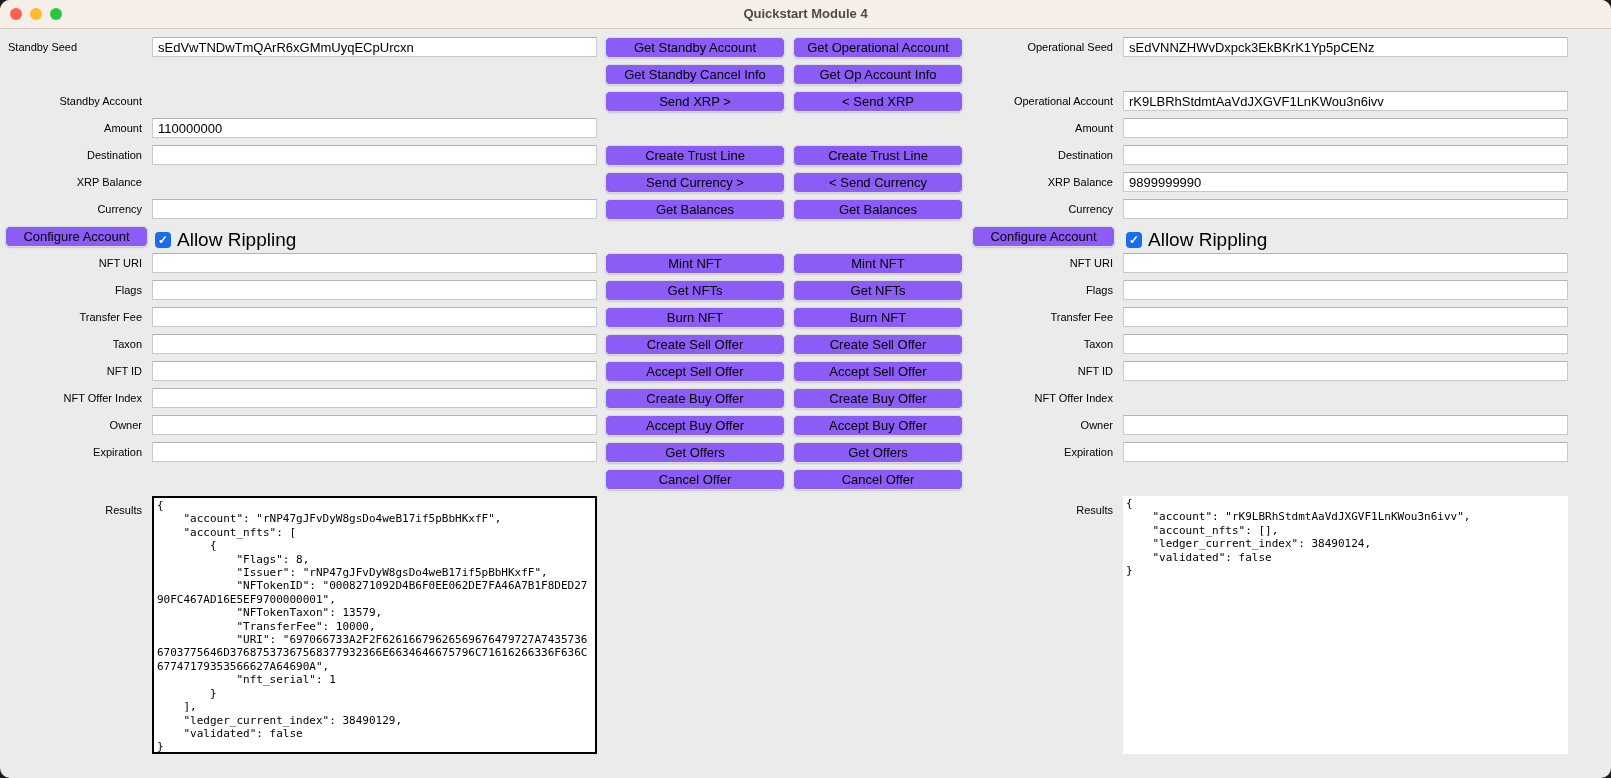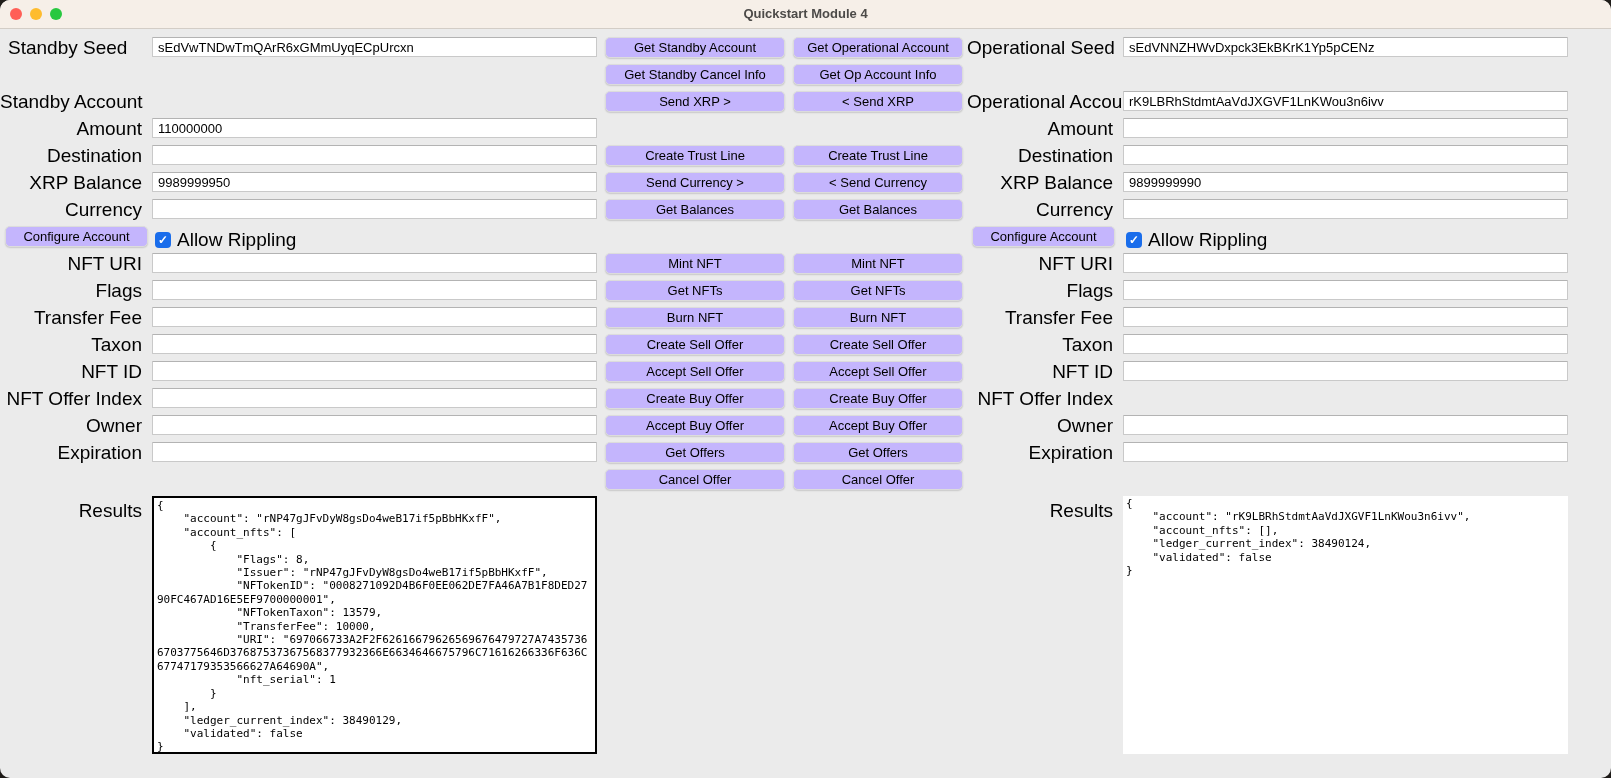--- a/index.html
+++ b/index.html
@@ -5,26 +5,26 @@
   html,body{margin:0;padding:0;background:#24201d;font-family:"Liberation Sans",sans-serif;}
   .window{position:relative;width:1611px;height:778px;border-radius:10px;overflow:hidden;background:#ebebeb;box-shadow:0 10px 40px rgba(0,0,0,.5);}
   .titlebar{position:relative;height:28px;background:#f6efe8;border-bottom:1px solid #d3cdc6;}
   .lights{position:absolute;left:10px;top:8px;display:flex;gap:8px;}
   .light{width:12px;height:12px;border-radius:50%;display:inline-block;}
   .title{text-align:center;font-size:13px;font-weight:bold;color:#4c4a48;line-height:28px;}
   .content{position:absolute;top:29px;left:0;right:0;bottom:0;display:grid;
     grid-template-columns:148px 453px 188px 178px 152px 1fr;
     grid-template-rows:repeat(17,27px) 1fr;
     padding-top:8px;box-sizing:border-box;}
-  .lbl{font-size:19px;color:#000;line-height:21px;text-align:right;padding-right:6px;white-space:nowrap;}
+  .lbl{font-size:11px;color:#000;line-height:21px;text-align:right;padding-right:6px;white-space:nowrap;}
   .lbl.left{text-align:left;padding-left:8px;}
   .entry{height:20px;margin-left:4px;width:445px;box-sizing:border-box;background:#fff;
     border:1px solid #c9c9c9;border-top-color:#b3b3b3;border-radius:1px;
     font-family:"Liberation Sans",sans-serif;font-size:13px;color:#000;padding:0 5px;outline:none;}
-  .btn{height:21px;margin:0 4px;background:#c4b5fd;border:1px solid #dcdcdc;border-radius:5px;
+  .btn{height:21px;margin:0 4px;background:#8b5cf6;border:1px solid #dcdcdc;border-radius:5px;
     box-shadow:0 1px 1.5px rgba(0,0,0,.15);font-family:"Liberation Sans",sans-serif;
     font-size:13px;color:#000;text-align:center;padding:1px;width:calc(100% - 8px);cursor:default;}
   .btn.cfg-l{width:143px;margin-left:5px;}
   .btn.cfg-r{width:143px;margin-left:auto;margin-right:4px;display:block;}
   .chkrow{display:flex;align-items:center;gap:6px;margin-left:7px;}
   .chk{width:16px;height:16px;border-radius:4px;display:flex;align-items:center;justify-content:center;
     color:#fff;font-size:12px;font-weight:bold;line-height:16px;}
   .chklbl{font-size:19px;color:#000;}
   .results{margin-left:4px;width:445px;height:258px;box-sizing:border-box;background:#fff;
     font-family:"DejaVu Sans Mono","Liberation Mono",monospace;font-size:11px;line-height:13.4px;
@@ -70,21 +70,20 @@
     <div style="grid-area:4/6"><input class="entry" value="" style=""></div>
 
     <div class="lbl" style="grid-area:5/1">Destination</div>
     <div style="grid-area:5/2"><input class="entry" value="" style=""></div>
     <div style="grid-area:5/3"><button class="btn">Create Trust Line</button></div>
     <div style="grid-area:5/4"><button class="btn">Create Trust Line</button></div>
     <div class="lbl" style="grid-area:5/5">Destination</div>
     <div style="grid-area:5/6"><input class="entry" value="" style=""></div>
 
     <div class="lbl" style="grid-area:6/1">XRP Balance</div>
-    <div style="grid-area:6/2"><input class="entry" value="9989999950" style=""></div>
     <div style="grid-area:6/3"><button class="btn">Send Currency &gt;</button></div>
     <div style="grid-area:6/4"><button class="btn">&lt; Send Currency</button></div>
     <div class="lbl" style="grid-area:6/5">XRP Balance</div>
     <div style="grid-area:6/6"><input class="entry" value="9899999990" style=""></div>
 
     <div class="lbl" style="grid-area:7/1">Currency</div>
     <div style="grid-area:7/2"><input class="entry" value="" style=""></div>
     <div style="grid-area:7/3"><button class="btn">Get Balances</button></div>
     <div style="grid-area:7/4"><button class="btn">Get Balances</button></div>
     <div class="lbl" style="grid-area:7/5">Currency</div>

